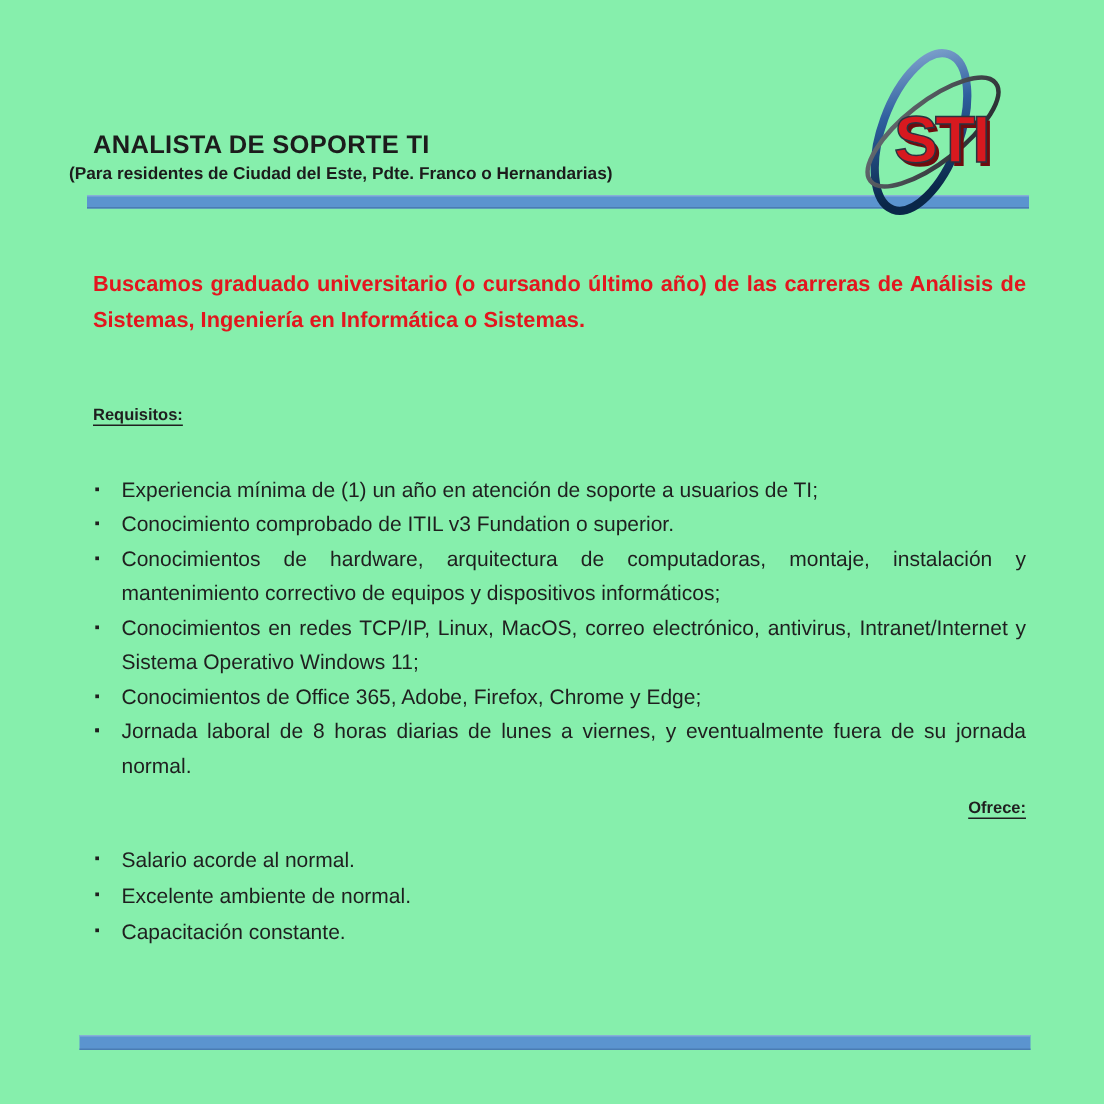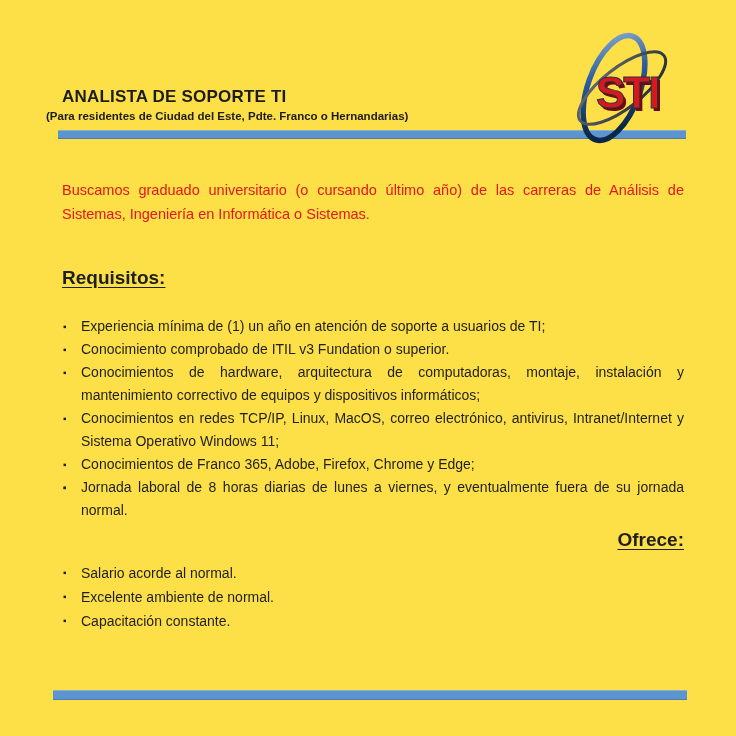--- a/index.html
+++ b/index.html
@@ -9,21 +9,21 @@
     width: 736px;
     height: 736px;
     font-family: "Liberation Sans", sans-serif;
     color: #1f1f1f;
     overflow: hidden;
   }
   .page {
     position: relative;
     width: 736px;
     height: 736px;
-    background: #fde047;
+    background: #86efac;
   }
 
   
   .doc-title {
     position: absolute;
     left: 62px;
     top: 87px;
     font-size: 17px;
     font-weight: bold;
     letter-spacing: 0.2px;
@@ -62,28 +62,28 @@
   .content {
     position: absolute;
     left: 62px;
     top: 178px;
     width: 622px;
     font-size: 14px;
     line-height: 23px;
   }
   .intro {
     color: #e3161e;
-    font-weight: normal;
+    font-weight: bold;
     font-size: 14.5px;
     line-height: 24px;
     text-align: justify;
   }
   .section-heading {
     margin-top: 40px;
-    font-size: 19px;
+    font-size: 11px;
     font-weight: bold;
     text-decoration: underline;
     text-underline-offset: 3px;
   }
   .section-heading.ofrece {
     margin-top: 6px;
     text-align: right;
   }
   ul.bullet-list {
     list-style: none;
@@ -156,21 +156,21 @@
 
     <p class="intro" style="margin:0">Buscamos graduado universitario (o cursando último año) de las carreras de Análisis de Sistemas, Ingeniería en Informática o Sistemas.</p>
 
     <div class="section-heading">Requisitos:</div>
 
     <ul class="bullet-list">
       <li><span class="bullet">▪</span><span>Experiencia mínima de (1) un año en atención de soporte a usuarios de TI;</span></li>
       <li><span class="bullet">▪</span><span>Conocimiento comprobado de ITIL v3 Fundation o superior.</span></li>
       <li><span class="bullet">▪</span><span>Conocimientos de hardware, arquitectura de computadoras, montaje, instalación y mantenimiento correctivo de equipos y dispositivos informáticos;</span></li>
       <li><span class="bullet">▪</span><span>Conocimientos en redes TCP/IP, Linux, MacOS, correo electrónico, antivirus, Intranet/Internet y Sistema Operativo Windows 11;</span></li>
-      <li><span class="bullet">▪</span><span>Conocimientos de Franco 365, Adobe, Firefox, Chrome y Edge;</span></li>
+      <li><span class="bullet">▪</span><span>Conocimientos de Office 365, Adobe, Firefox, Chrome y Edge;</span></li>
       <li><span class="bullet">▪</span></li>
       <li><span class="bullet">▪</span><span>Jornada laboral de 8 horas diarias de lunes a viernes, y eventualmente fuera de su jornada normal.</span></li>
     </ul>
 
     <div class="section-heading ofrece">Ofrece:</div>
 
     <ul class="bullet-list ofrece-list">
       <li><span class="bullet">▪</span><span>Salario acorde al normal.</span></li>
       <li><span class="bullet">▪</span><span>Excelente ambiente de normal.</span></li>
       <li><span class="bullet">▪</span><span>Capacitación constante.</span></li>

